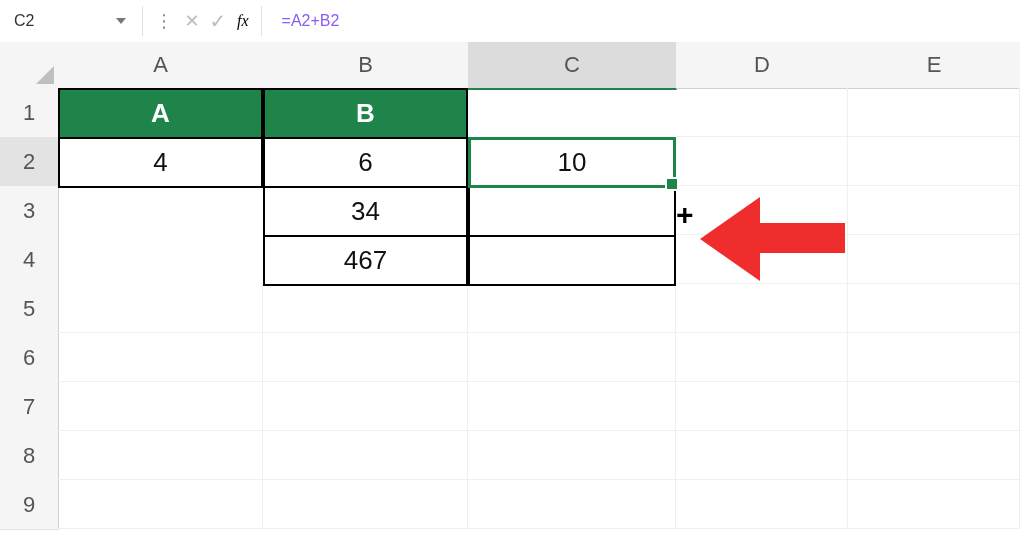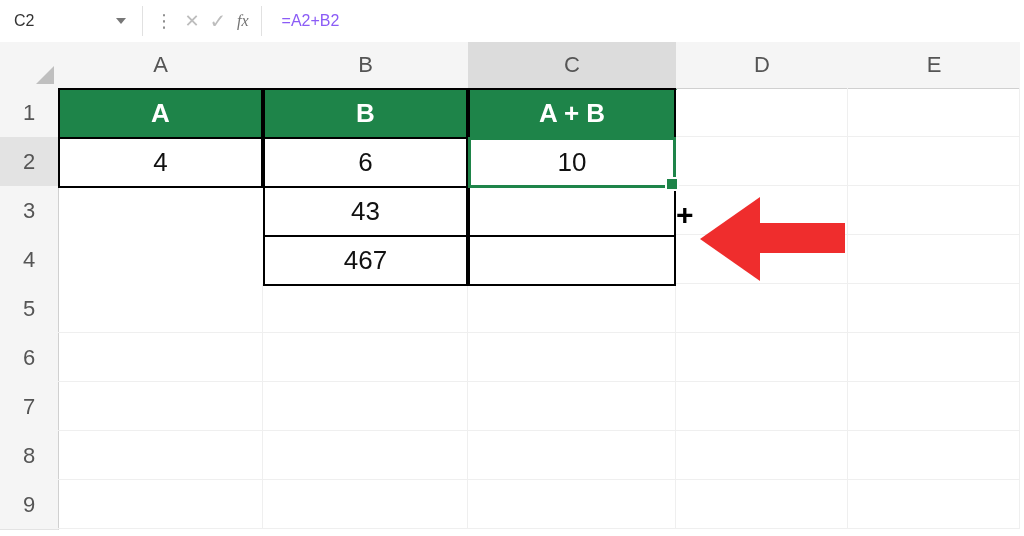--- a/index.html
+++ b/index.html
@@ -16,21 +16,21 @@
   }
   .name-box .caret{
     position:absolute;right:10px;top:18px;width:0;height:0;
     border-left:5px solid transparent;border-right:5px solid transparent;border-top:6px solid #777;
   }
   .fb-sep{width:1px;height:70%;background:#e1e1e1;margin:0 6px;}
   .fb-vdots{color:#888;margin:0 6px;font-size:18px;line-height:1;}
   .fb-btn{width:26px;text-align:center;color:#bdbdbd;font-family:"Times New Roman",serif;}
   .fb-btn.tick{font-size:20px;}
   .fb-btn.cross{font-size:18px;}
-  .fb-fx{font-style:italic;font-family:"Times New Roman",serif;color:#737373;margin:0 6px;}
+  .fb-fx{font-style:italic;font-family:"Times New Roman",serif;color:#000000;margin:0 6px;}
   .fb-input{flex:1;padding-left:14px;color:#8b5cf6;}
 
   
   .grid{position:absolute;top:42px;left:0;right:0;bottom:0;}
   .corner{
     position:absolute;left:0;top:0;width:58px;height:46px;
     background:#f5f5f5;border-right:1px solid #d0d0d0;border-bottom:1px solid #d0d0d0;
   }
   .corner:after{
     content:"";position:absolute;right:4px;bottom:4px;width:0;height:0;
@@ -164,27 +164,26 @@
     <div class="cell cD r8"></div>
     <div class="cell cE r8"></div>
     <div class="cell cA r9"></div>
     <div class="cell cB r9"></div>
     <div class="cell cC r9"></div>
     <div class="cell cD r9"></div>
     <div class="cell cE r9"></div>
 
     <div class="cell hdr cA r1">A</div>
     <div class="cell hdr cB r1">B</div>
-    <div class="cell hdr cC r1">A + B</div>
 
     <div class="cell tbl data cA r2">4</div>
     <div class="cell tbl data cB r2">6</div>
     <div class="cell tbl data cC r2">10</div>
 
-    <div class="cell tbl data cB r3">43</div>
+    <div class="cell tbl data cB r3">34</div>
     <div class="cell tbl data cC r3"></div>
 
     <div class="cell tbl data cB r4">467</div>
     <div class="cell tbl data cC r4"></div>
 
     <div class="sel-outline"></div>
     <div class="fill-cursor">+</div>
 
     <div class="red-arrow">
       <div class="head"></div>

